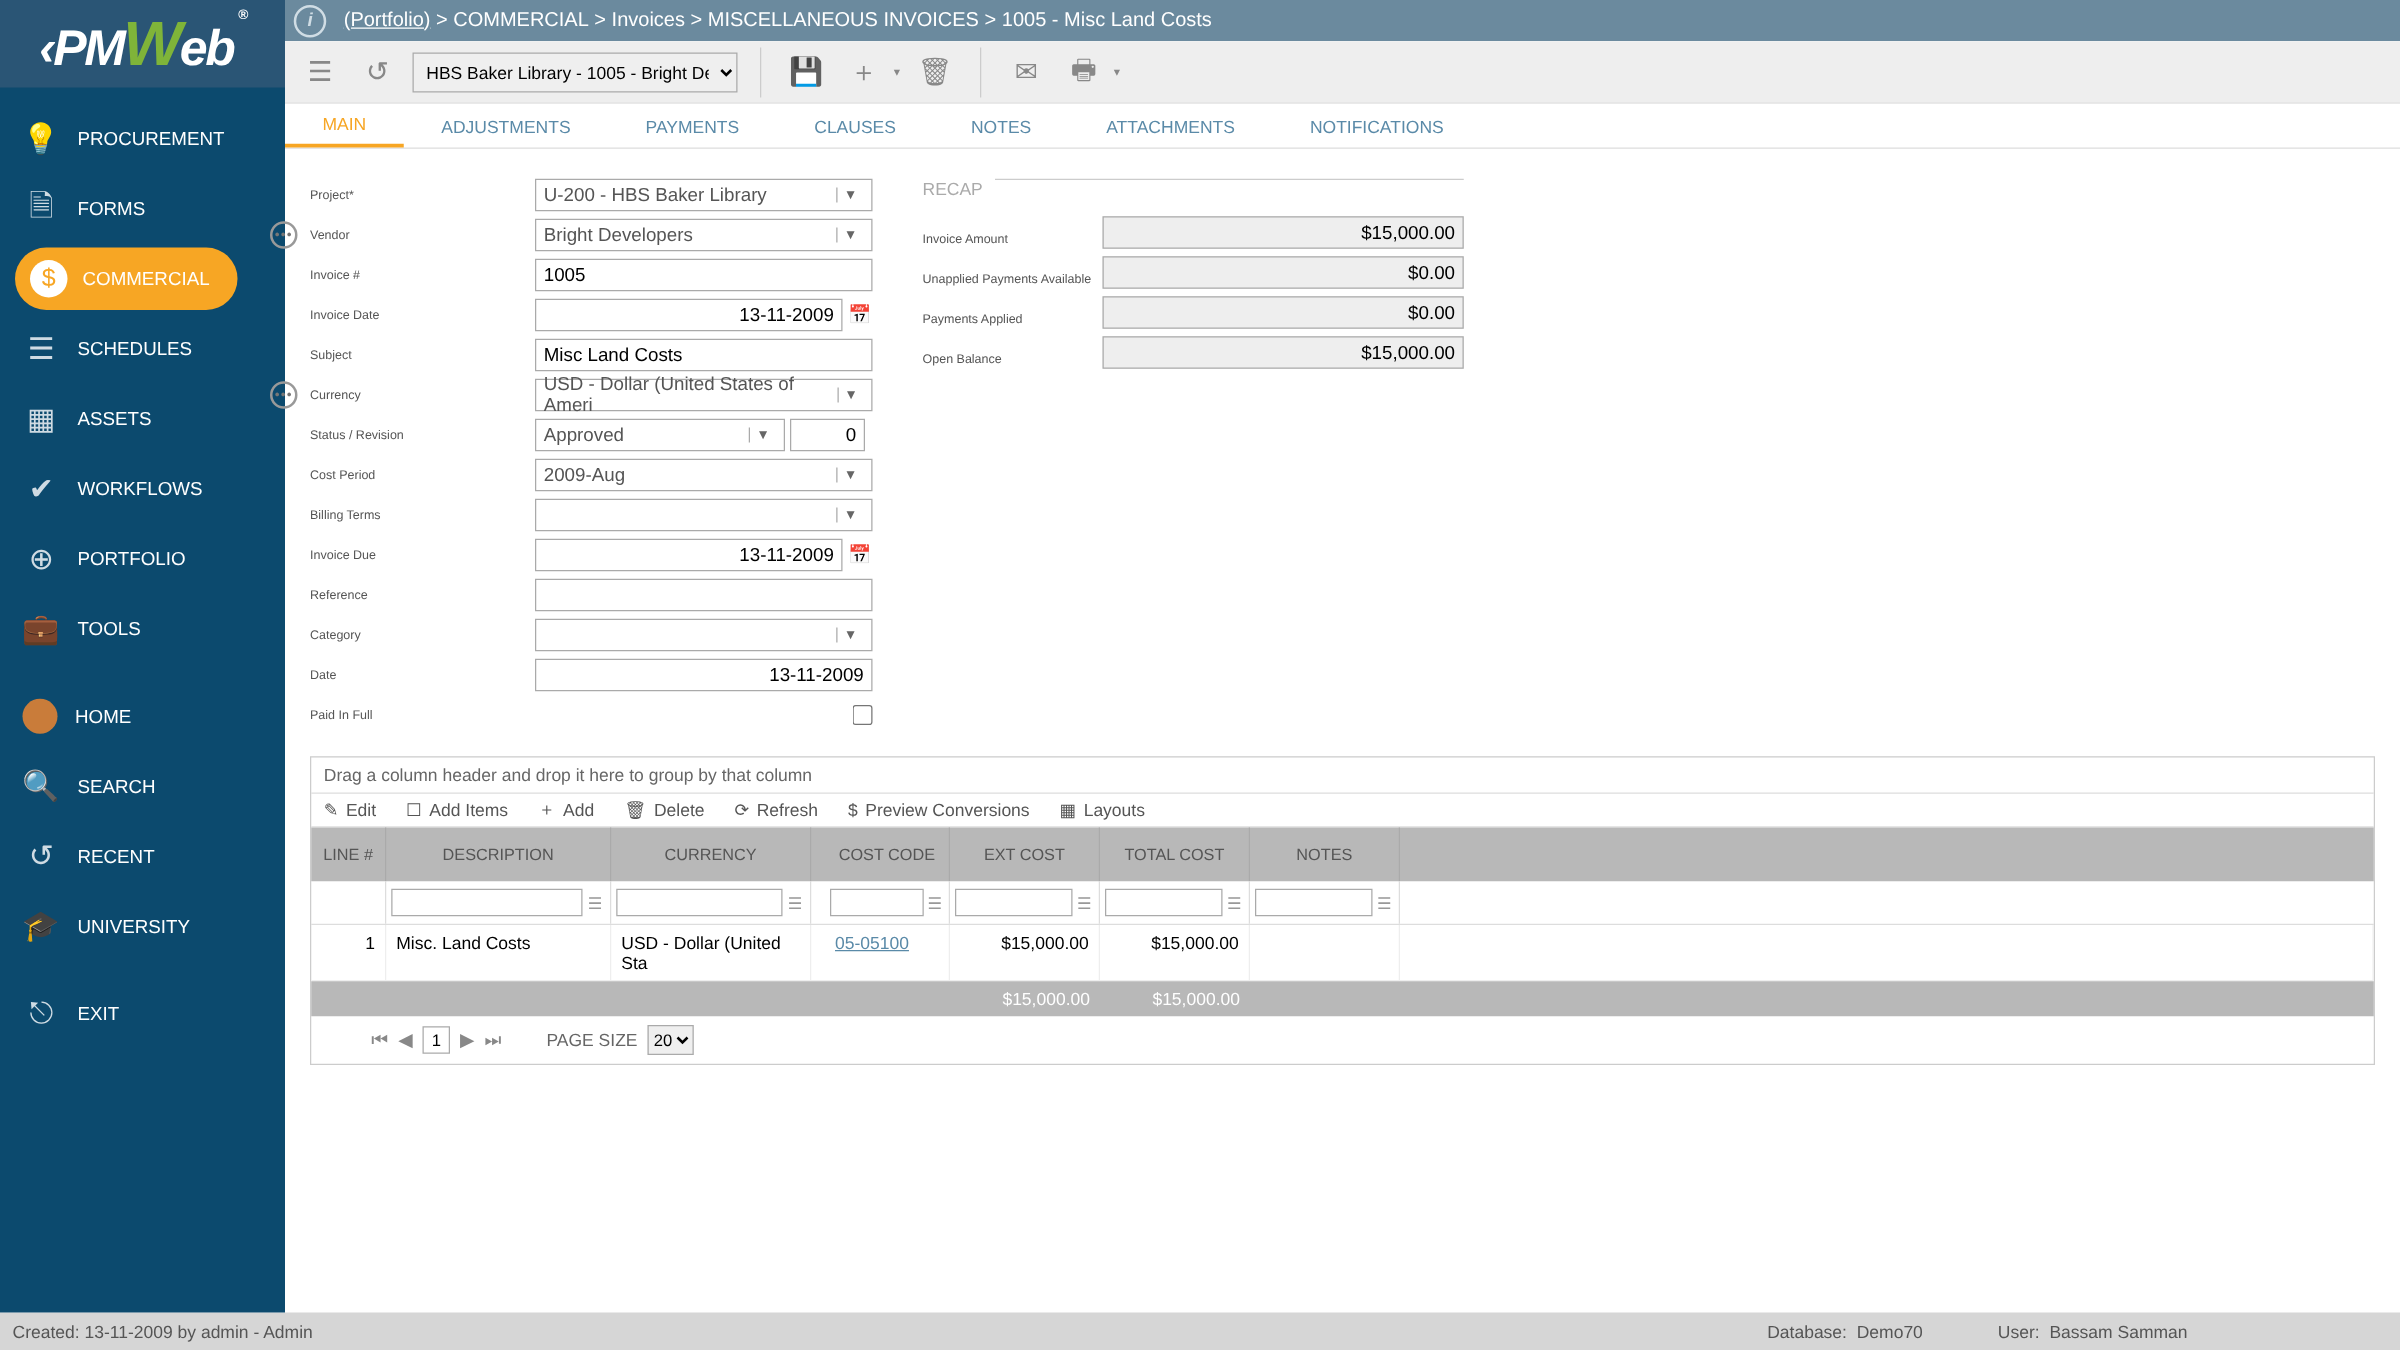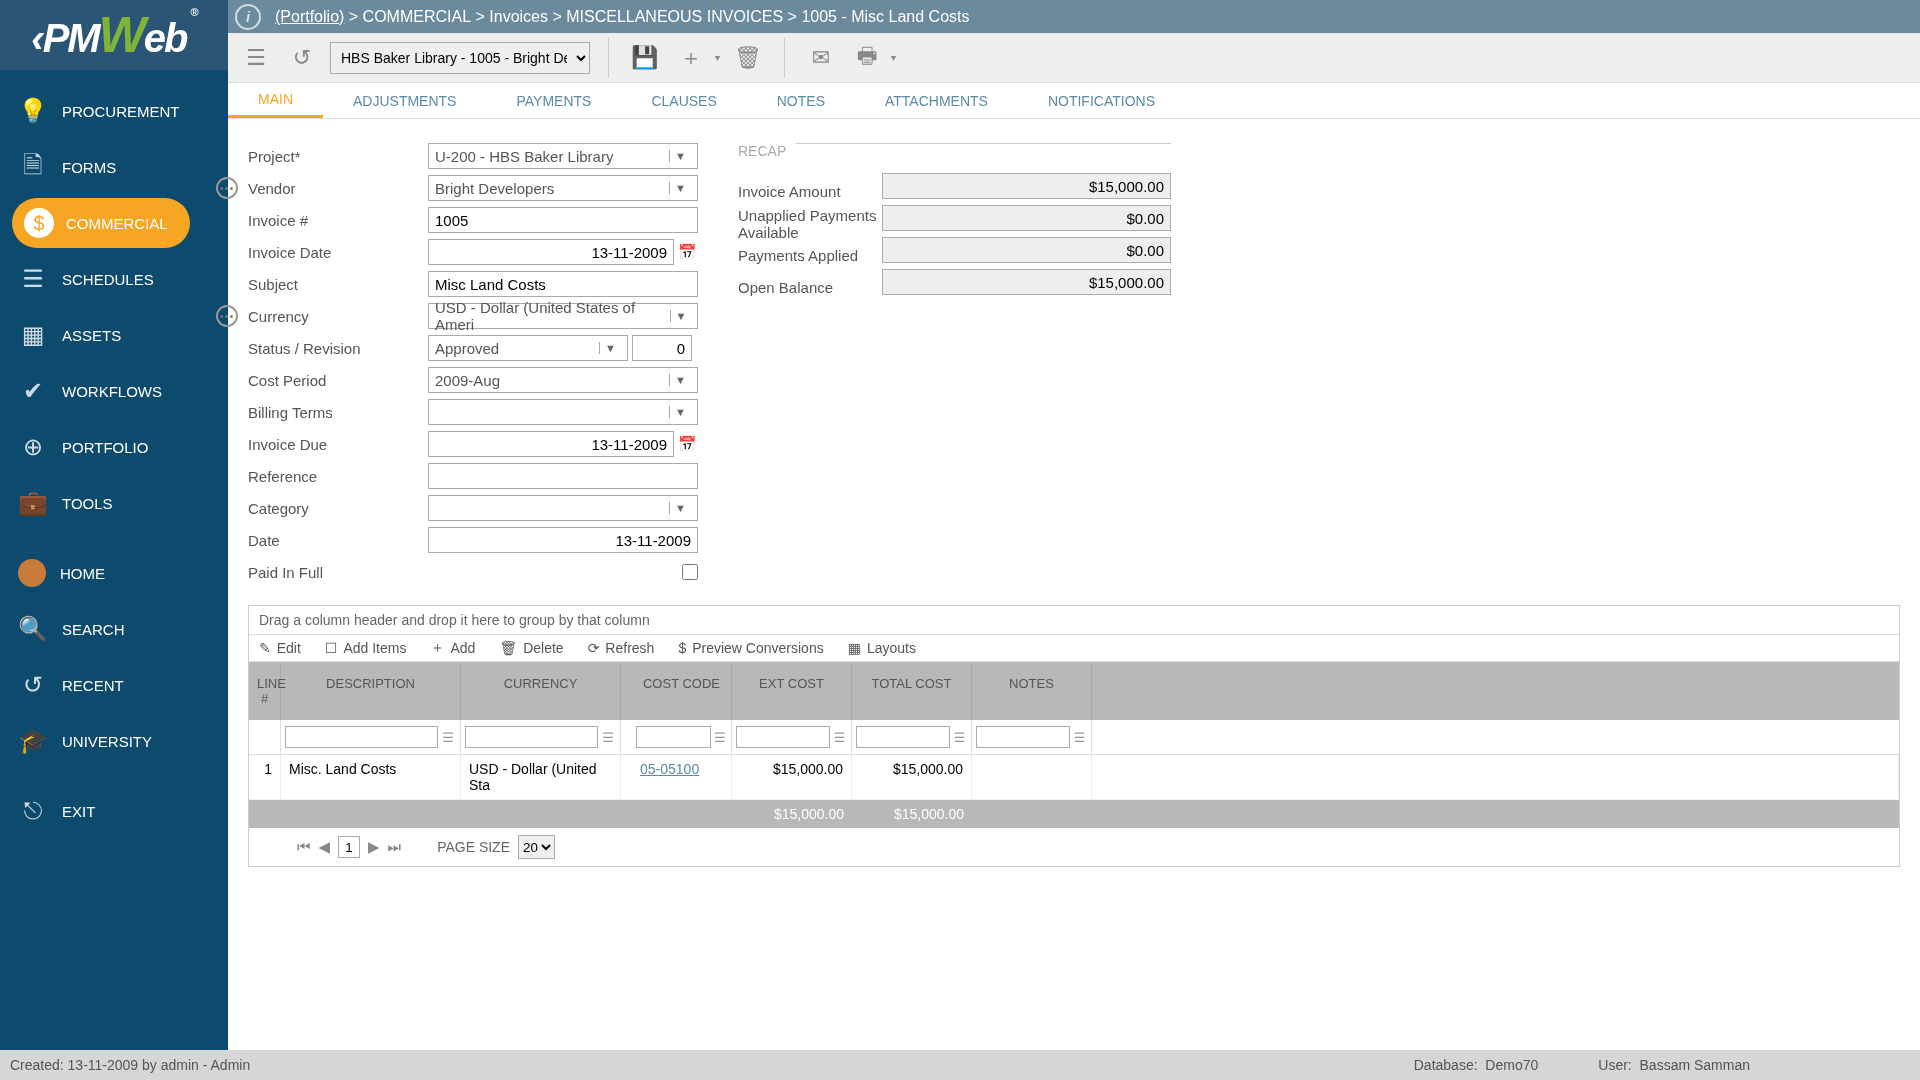--- a/index.html
+++ b/index.html
@@ -24,21 +24,21 @@
 .toolbar .tbtn { width: 36px; height: 36px; display:flex; align-items:center; justify-content:center; color:#888; font-size:22px; cursor:pointer;}
 .toolbar .sep { width:1px; height:40px; background:#ccc; margin:0 8px;}
 .toolbar select { height:32px; width: 260px; font-size:14px; border:1px solid #aaa; padding:0 6px;}
 .toolbar .dd-arrow{ font-size:10px; color:#888; margin-left:-4px;}
 .tabs { display:flex; border-bottom:1px solid #ddd; font-size:14px; height:36px; background:#fff;}
 .tab { padding:0 30px; display:flex; align-items:center; cursor:pointer; color:#5a8aa8; }
 .tab.active { color:#f7a624; border-bottom:3px solid #f7a624; }
 .form-area { padding: 24px 20px 10px 20px; display:flex; gap: 40px; font-size:15px; color:#555;}
 .form-col { display:flex; flex-direction:column; gap:6px;}
 .form-row { display:flex; align-items:center; height:26px;}
-.form-row label { width: 180px; font-size:15px;}
+.form-row label { width: 180px; font-size:10px;}
 .form-row .field { width: 270px; display:flex; align-items:center; gap:4px;}
 .form-row input[type=text], .form-row .select, .form-row input[readonly] { height:26px; border:1px solid #aaa; padding:0 6px; width:100%; font-size:15px; background:#fff;}
 .form-row .select { display:flex; align-items:center; justify-content:space-between; cursor:pointer;}
 .form-row .dd { width:22px; text-align:center; border-left:1px solid #aaa; color:#666; font-size:11px;}
 .form-row .icon-btn { width:22px; height:22px; border:2px solid #999; border-radius:50%; display:flex; align-items:center; justify-content:center; font-size:11px; color:#777; cursor:pointer; letter-spacing:1px;}
 .form-row .cal { width:22px; text-align:center; color:#888; cursor:pointer;}
 .form-row input.right { text-align:right;}
 .recap-label { font-size:14px; color:#aaa; display:flex; align-items:flex-start; gap:10px; margin-bottom:8px;}
 .recap-label .line { flex:1; height:1px; background:#ccc;}
 .recap-row label { width:220px;margin-top:11px;}
@@ -56,21 +56,21 @@
 .grid-filter .gf input { width:100%; height:22px; border:1px solid #aaa; padding:0 4px;}
 .grid-filter .gf .ficon { color:#999; width:18px; text-align:center; cursor:pointer; font-size:13px;}
 .grid-row { display:flex; border-bottom:1px solid #eee;}
 .grid-row .gc { padding:6px 8px; border-right:1px solid #eee;}
 .grid-total { display:flex; background:#b8b8b8; color:#fff;}
 .grid-total .gc { padding:6px 8px;}
 .grid-pager { display:flex; align-items:center; padding:6px 10px; gap:8px; color:#666; height:38px;}
 .grid-pager .pbtn { cursor:pointer; color:#888; font-size:15px;}
 .grid-pager input { width:22px; text-align:center; border:1px solid #aaa; height:22px;}
 .grid-pager select { height:24px; border:1px solid #aaa;}
-.c0{width:32px;} .c1{width:180px;} .c2{width:160px;} .c3{width:100px;margin-left:11px;} .c4{width:120px;} .c5{width:120px;} .c6{width:120px;} .crest{flex:1;}
+.c0{width:60px;} .c1{width:180px;} .c2{width:160px;} .c3{width:100px;margin-left:11px;} .c4{width:120px;} .c5{width:120px;} .c6{width:120px;} .crest{flex:1;}
 .right{text-align:right;}
 .link{color:#5a8aa8; text-decoration:underline; cursor:pointer;}
 .footer { height:30px; background:#d6d6d6; display:flex; align-items:center; font-size:14px; color:#555; padding:0 10px; justify-content:space-between;}
 .footer .fgroup{ display:flex; gap:60px;}
 </style>
 </head>
 <body>
 
 <div class="top-bar">
   <span class="info-icon">i</span>

